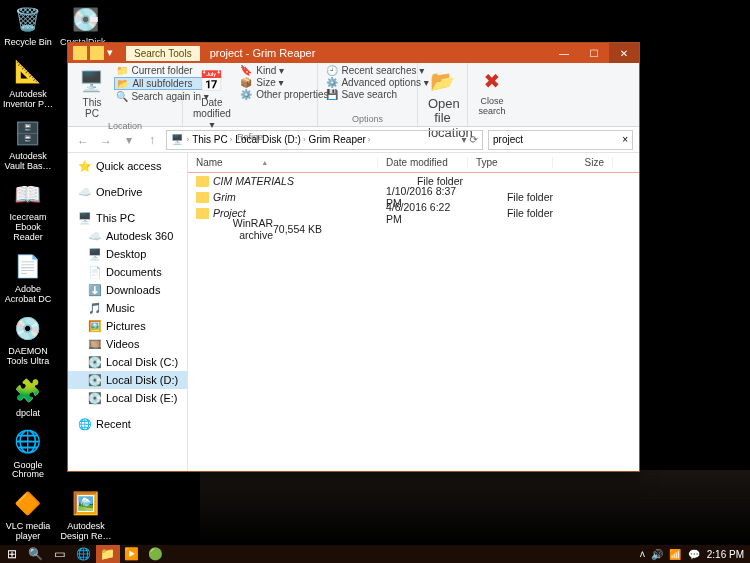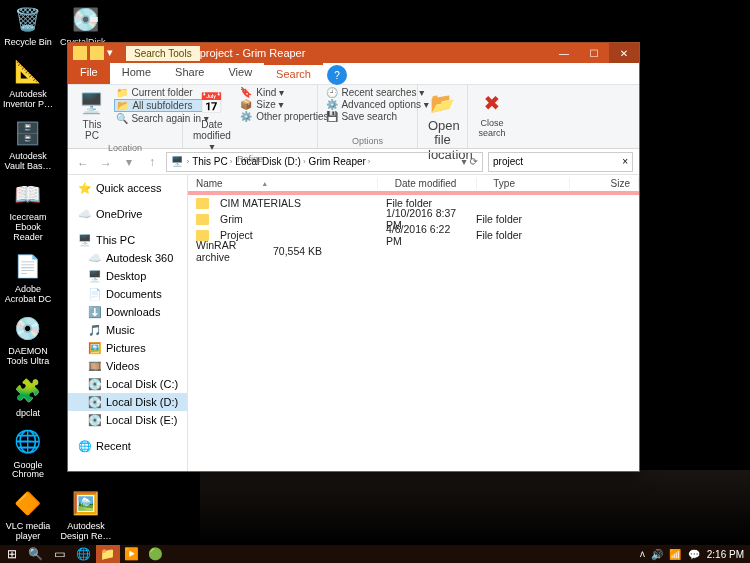--- a/index.html
+++ b/index.html
@@ -13,21 +13,21 @@
 
   
   .wallpaper { position:absolute; bottom:18px; left:200px; right:0; top:470px; background:linear-gradient(#1a1512,#000); }
 
   
   .win { position:absolute; top:42px; left:67px; width:573px; height:430px; background:#fff; border:1px solid #a05028; box-shadow:0 4px 16px rgba(0,0,0,0.5); display:flex; flex-direction:column; }
   .titlebar { background:#cf5121; height:20px; display:flex; align-items:center; color:#fff; font-size:11px; }
   .titlebar .ticons { display:flex; gap:3px; padding:0 5px; }
   .titlebar .ticons span { width:14px; height:14px; display:inline-block; }
   .titlebar .search-tools-tab { background:#fff5d6; color:#5a4a00; padding:2px 8px; font-size:10px; }
-  .titlebar .title { flex:1; }
+  .titlebar .title { padding-left:10px; flex:1; }
   .winbtns { display:flex; }
   .winbtn { width:30px; height:20px; display:flex; align-items:center; justify-content:center; color:#fff; font-size:10px; font-family:Arial; }
   .winbtn.close { background:rgba(0,0,0,0.2); }
 
   .menubar { height:22px; display:flex; background:#fff; border-bottom:1px solid #e3e3e3; }
   .menubar .file { background:#d14f1f; color:#fff; padding:3px 12px; font-size:11px; }
   .menubar .tab { padding:3px 12px; font-size:11px; color:#444; }
   .menubar .tab.active { background:#fff; border-top:2px solid #d14f1f; color:#d14f1f; }
   .menubar .help { margin-left:auto; width:20px; height:20px; border-radius:50%; background:#228be6; color:#fff; font-size:10px; display:flex; align-items:center; justify-content:center; margin:2px 4px; }
 
@@ -48,29 +48,29 @@
   .searchbox { width:145px; border:1px solid #ccc; height:20px; display:flex; align-items:center; font-size:10px; padding:0 4px; justify-content:space-between; }
 
   .body { flex:1; display:flex; overflow:hidden; }
   .nav { width:120px; border-right:1px solid #e3e3e3; overflow:auto; font-size:11px; padding:4px 0; }
   .navitem { display:flex; align-items:center; gap:4px; padding:2px 4px 2px 10px; white-space:nowrap; }
   .navitem.l2 { padding-left:20px; }
   .navitem.sel { background:#cde6f7; }
   .navitem .nic { width:14px; height:14px; display:inline-flex; align-items:center; justify-content:center; font-size:11px; }
 
   .listarea { flex:1; display:flex; flex-direction:column; }
-  .cols { display:flex; font-size:10px; color:#444; border-bottom:4px solid #fca5a5; height:20px; align-items:center;justify-content:space-between; }
+  .cols { display:flex; font-size:10px; color:#444; border-bottom:1px solid #fca5a5; height:20px; align-items:center; }
   .cols div { padding:0 8px; border-right:1px solid #f0f0f0; }
   .c-name { width:190px; display:flex; align-items:center; gap:40px; }
   .c-date { width:90px; } .c-type { width:85px; } .c-size { width:60px; text-align:right; }
   .rows { flex:1; }
   .row { display:flex; font-size:10.5px; color:#222; height:16px; align-items:center; }
-  .row .r-name { width:190px; padding-left:8px; display:flex; gap:11px; align-items:center; }
+  .row .r-name { width:190px; padding-left:8px; display:flex; gap:4px; align-items:center;font-style:italic; }
   .row .r-date { width:90px; padding-left:8px; }
-  .row .r-type { width:85px; padding-left:8px; }
+  .row .r-type { width:85px; padding-left:8px;text-align:right; }
   .row .r-size { width:60px; text-align:left; padding-right:8px; }
   .fic { width:13px; height:11px; background:#fdd65c; border-radius:1px; display:inline-block; }
   .ric-rar { width:13px; height:13px; background:#6b3c9c; display:inline-block; }
 
   .status { height:20px; border-top:1px solid #e3e3e3; display:flex; align-items:center; font-size:10px; color:#555; padding:0 6px; justify-content:space-between; }
   .status .views { display:flex; gap:2px; }
   .status .views span { width:16px; height:14px; border:1px solid #ccc; }
 
   
   .taskbar { position:absolute; bottom:0; left:0; right:0; height:18px; background:#1c0e06; display:flex; align-items:center; }
@@ -147,28 +147,20 @@
     </div>
     <div class="search-tools-tab">Search Tools</div>
     <div class="title">project - Grim Reaper</div>
     <div class="winbtns">
       <div class="winbtn">—</div>
       <div class="winbtn">☐</div>
       <div class="winbtn close">✕</div>
     </div>
   </div>
 
-  <div class="menubar">
-    <div class="file">File</div>
-    <div class="tab">Home</div>
-    <div class="tab">Share</div>
-    <div class="tab">View</div>
-    <div class="tab active">Search</div>
-    <div class="help">?</div>
-  </div>
 
   <div class="ribbon">
     <div class="rgroup" style="width:115px">
       <div style="display:flex;gap:4px;flex:1">
         <div class="rbig">
             <div class="ric">🖥️</div>
             <div>This PC</div>
           </div>
         <div class="rlist">
           <div class="ritem">

